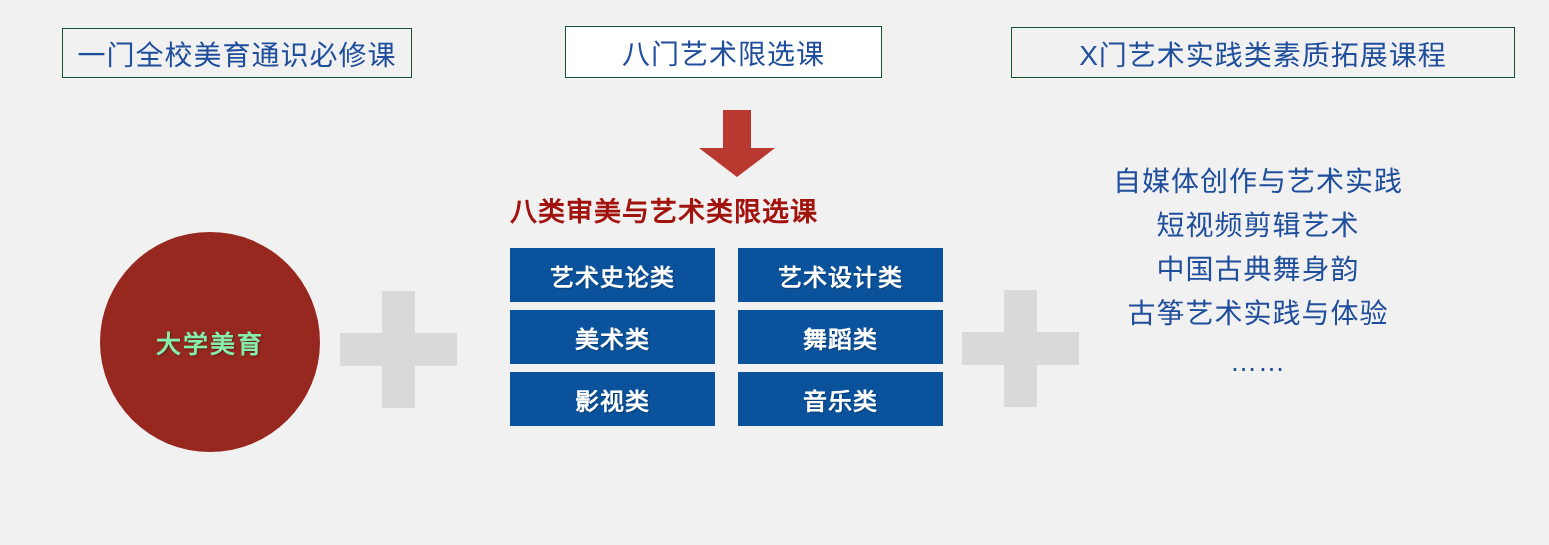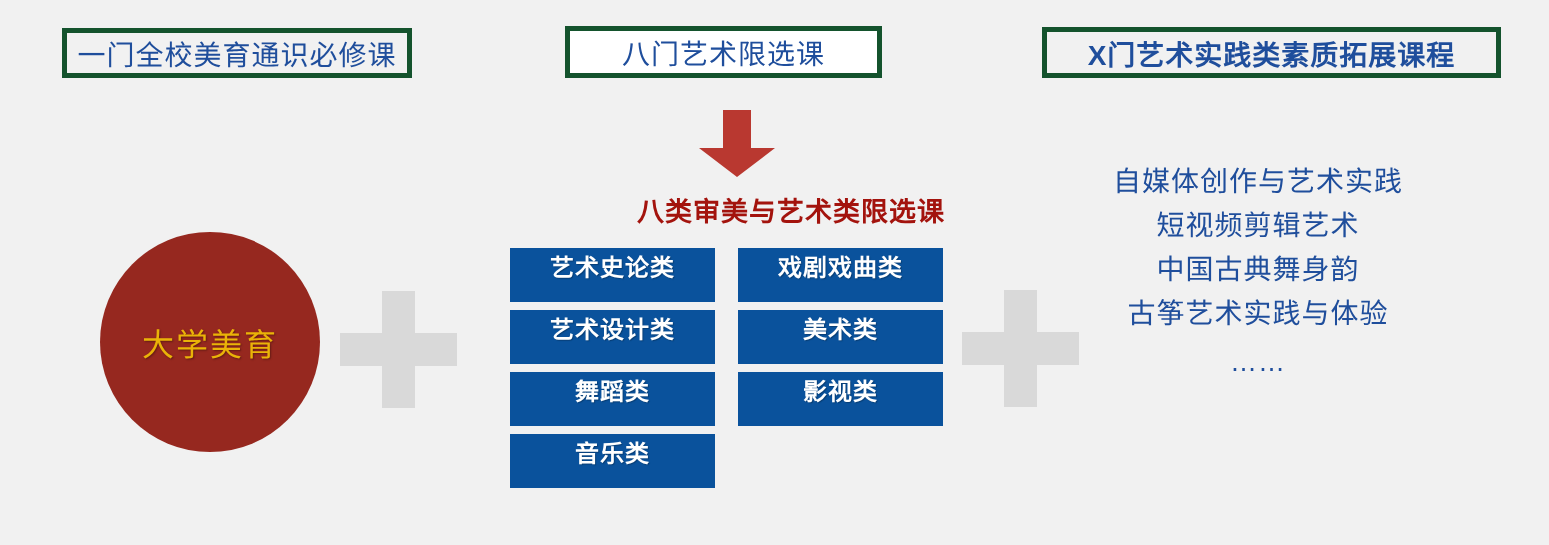--- a/index.html
+++ b/index.html
@@ -16,53 +16,53 @@
     width: 1549px;
     height: 545px;
     background: #f1f1f1;
     overflow: hidden;
   }
 
   
   .hdr-box {
     position: absolute;
     box-sizing: border-box;
-    border: 5px solid #14532d;
+    border: 1px solid #14532d;
     display: flex;
     align-items: center;
     justify-content: center;
     color: #1f4e9c;
     font-size: 28px;
     letter-spacing: 1px;
     white-space: nowrap;
   }
   .hdr-box.filled { background: #ffffff; }
   .hdr-box.hollow { background: transparent; }
 
   #hdr-1 { left: 62px;   top: 28px; width: 350px; height: 50px; }
   #hdr-2 { left: 565px;  top: 26px; width: 317px; height: 52px; }
-  #hdr-3 { left: 1042px; top: 27px; width: 459px; height: 51px; font-weight: bold; }
+  #hdr-3 { left: 1011px; top: 27px; width: 504px; height: 51px; }
 
   
   #arrow-wrap {
     position: absolute;
     left: 697px;
     top: 110px;
     width: 80px;
     height: 68px;
   }
   #arrow-wrap svg { display: block; width: 100%; height: 100%; }
 
   
   #section-heading {
     position: absolute;
     left: 510px;
     top: 190px;
     width: 435px;
-    text-align: right;
+    text-align: left;
     color: #a3130d;
     font-size: 27px;
     font-weight: bold;
     letter-spacing: 1px;
     white-space: nowrap;
   }
 
   
   #circle {
     position: absolute;
@@ -70,23 +70,23 @@
     top: 232px;
     width: 220px;
     height: 220px;
     border-radius: 50%;
     background: #96281f;
     display: flex;
     align-items: center;
     justify-content: center;
   }
   #circle .circle-label {
-    color: #eab308;
-    font-size: 32px;
-    font-weight: normal;
+    color: #86efac;
+    font-size: 25px;
+    font-weight: bold;
     letter-spacing: 2px;
     white-space: nowrap;
     text-shadow: 1px 1px 2px rgba(0,0,0,0.35);
   }
 
   
   .plus {
     position: absolute;
     color: #d9d9d9;
   }
@@ -115,21 +115,21 @@
     column-gap: 23px;
     row-gap: 8px;
   }
   .cat-box {
     background: #0a529c;
     color: #ffffff;
     font-size: 24px;
     font-weight: bold;
     letter-spacing: 1px;
     display: flex;
-    align-items: flex-start;
+    align-items: center;
     justify-content: center;
     white-space: nowrap;
     text-shadow: 1px 1px 1px rgba(0,0,0,0.25);
   }
 
   
   #practice-list {
     position: absolute;
     left: 1063px;
     top: 160px;
@@ -181,23 +181,20 @@
   </div>
 
   <div class="plus" id="plus-1">
     <span class="bar-h"></span>
     <span class="bar-v"></span>
   </div>
 
   <div id="cat-grid">
     <div class="cat-box">
       <span>艺术史论类</span>
-    </div>
-    <div class="cat-box">
-      <span>戏剧戏曲类</span>
     </div>
     <div class="cat-box">
       <span>艺术设计类</span>
     </div>
     <div class="cat-box">
       <span>美术类</span>
     </div>
     <div class="cat-box">
       <span>舞蹈类</span>
     </div>

